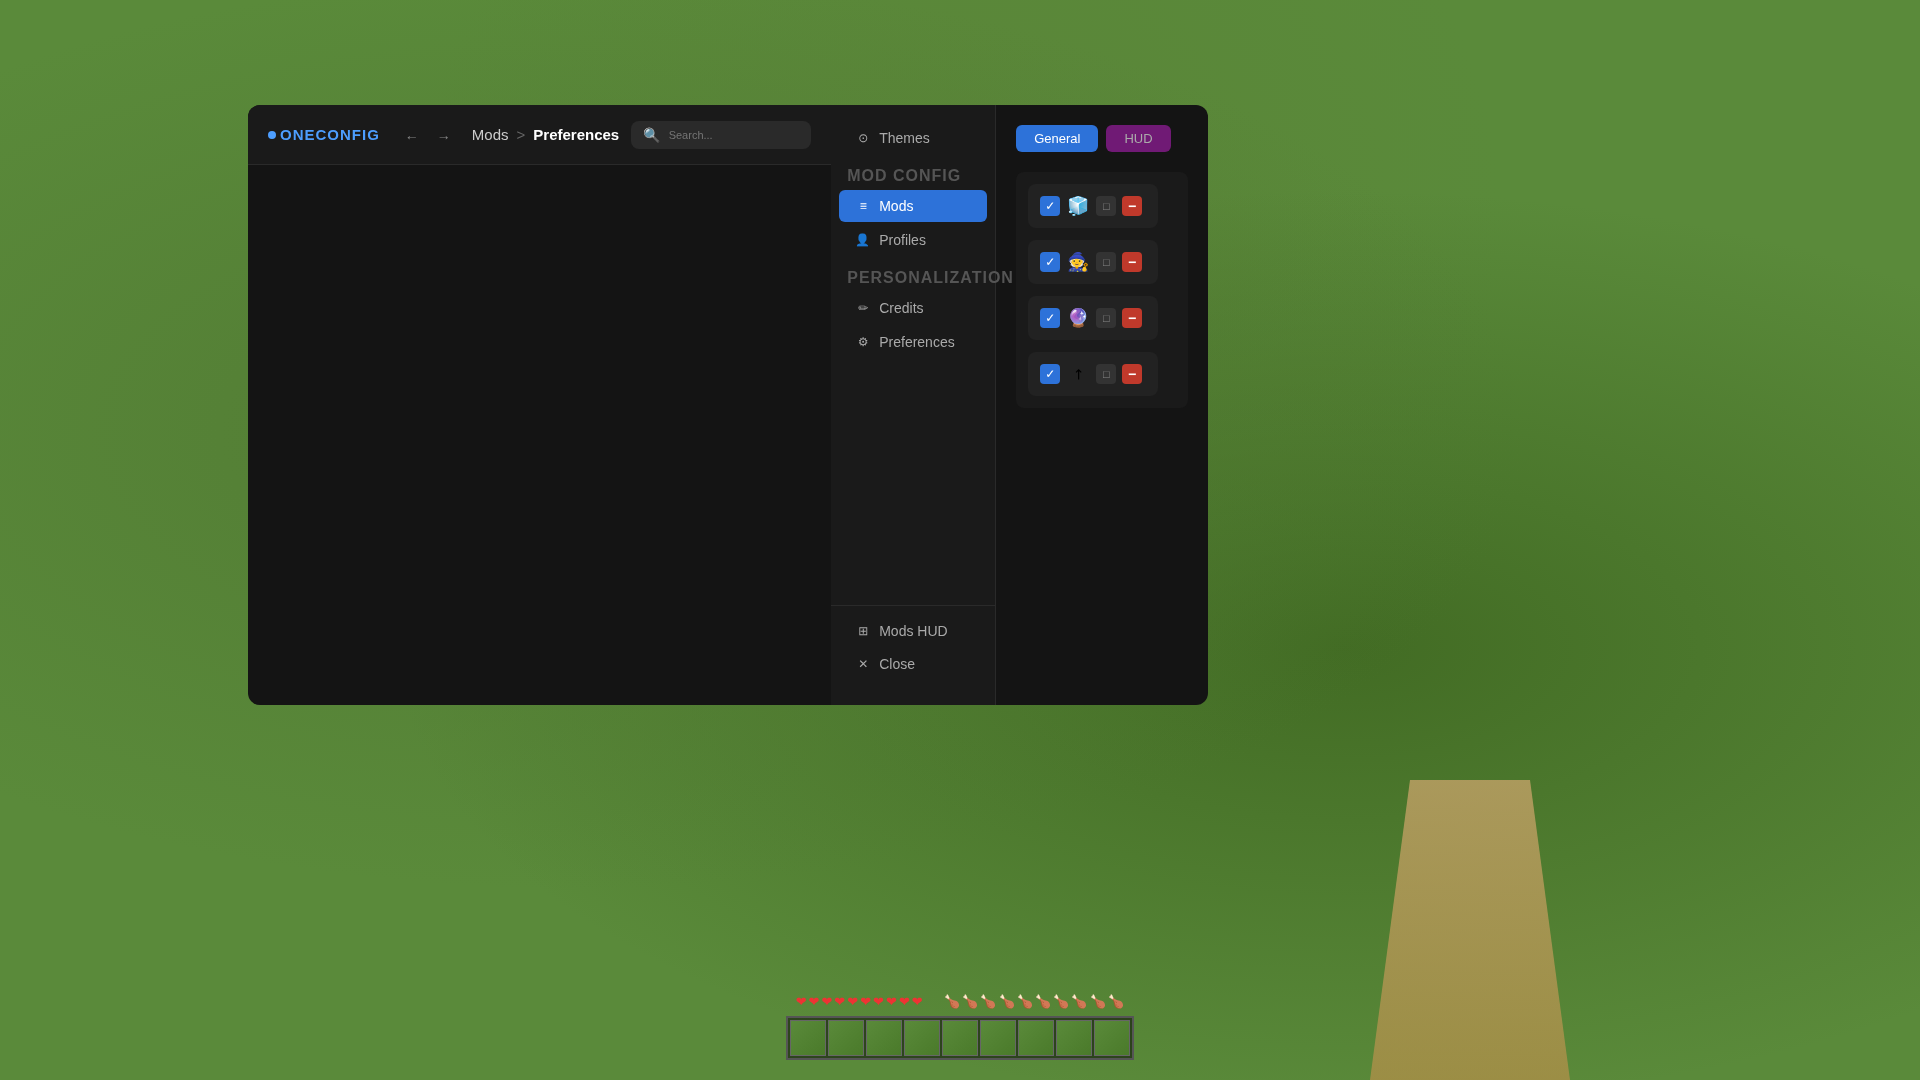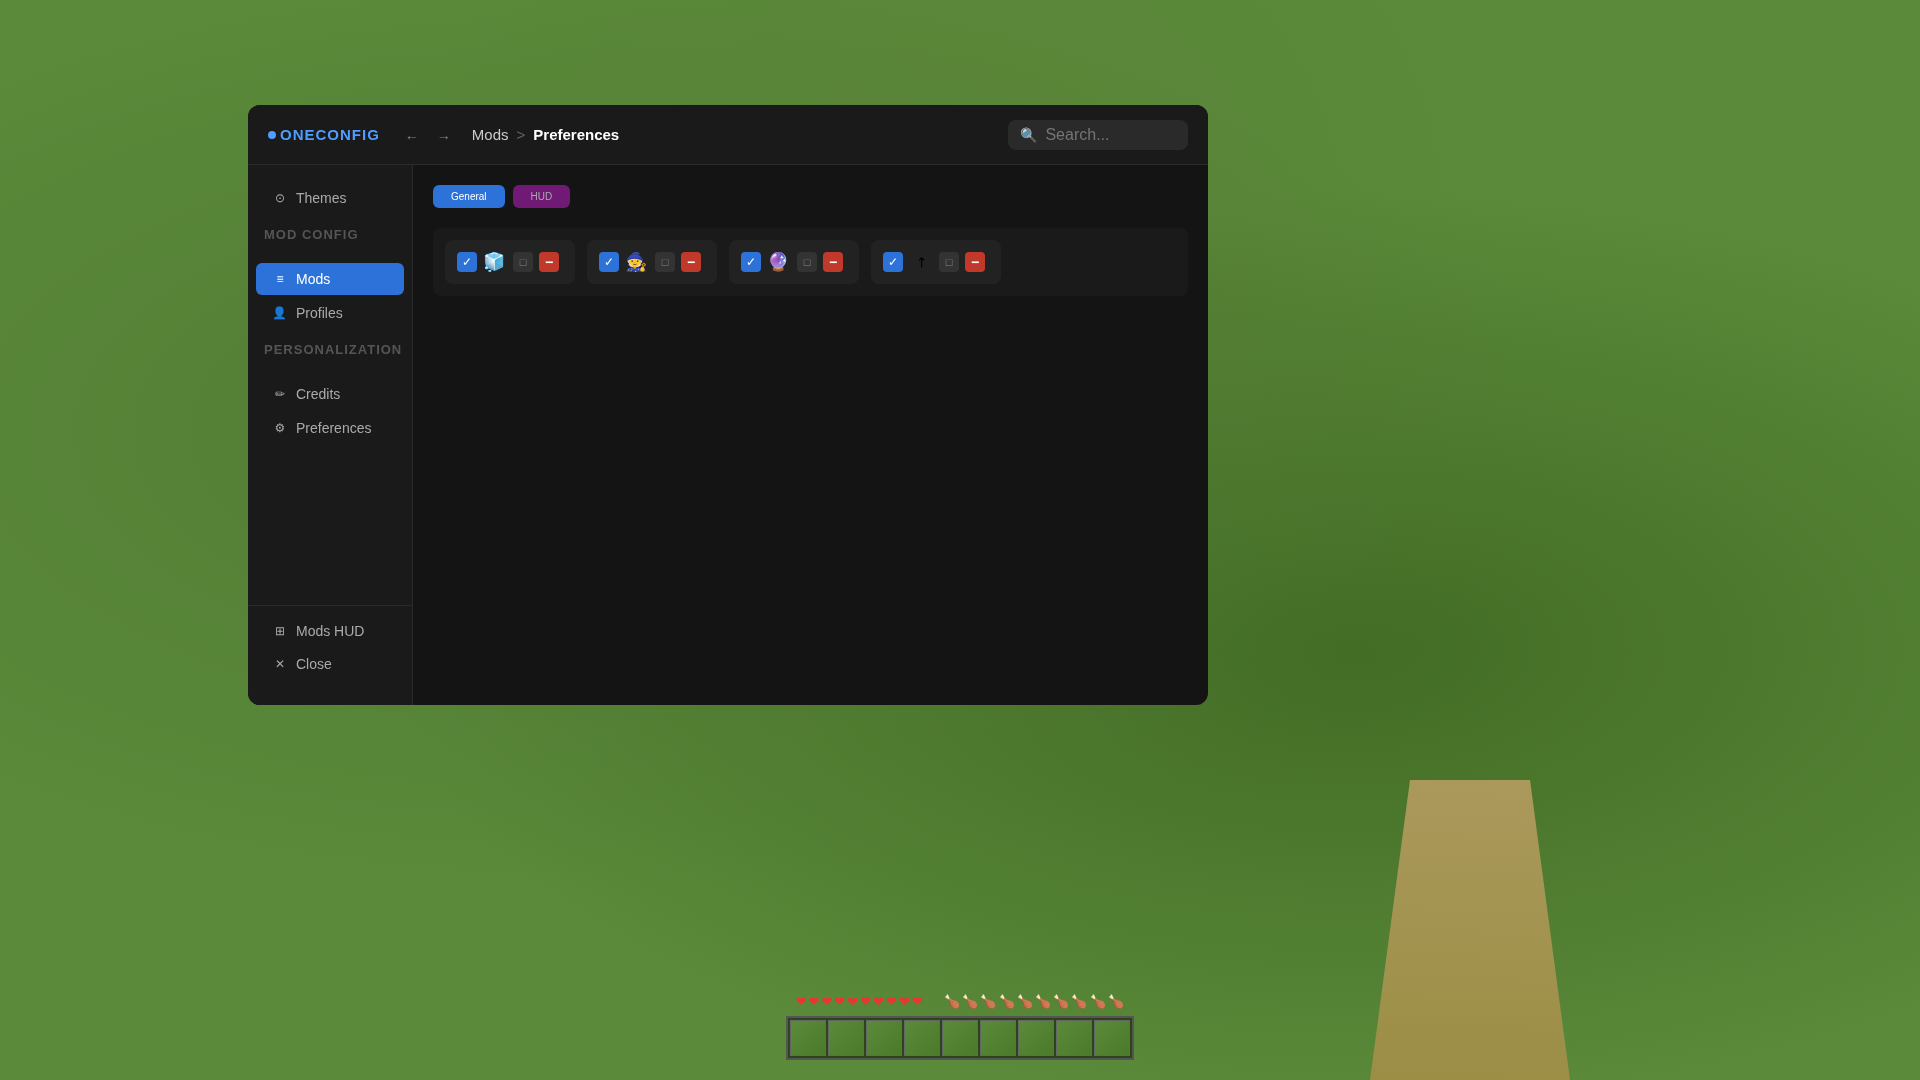--- a/index.html
+++ b/index.html
@@ -79,21 +79,21 @@
     .ui-window {
       position: absolute;
       top: 105px;
       left: 248px;
       width: 960px;
       height: 600px;
       background: #141414;
       border-radius: 12px;
       overflow: hidden;
       display: flex;
-      flex-direction: column;
+      flex-direction: row;
     }
 
     
     .header {
       display: flex;
       align-items: center;
       padding: 0 20px;
       height: 60px;
       background: #1a1a1a;
       border-bottom: 1px solid #2a2a2a;
@@ -168,21 +168,21 @@
     .search-icon-svg {
       color: #666;
       font-size: 14px;
     }
 
     .search-input {
       background: none;
       border: none;
       outline: none;
       color: #fde047;
-      font-size: 16px;
+      font-size: 11px;
       width: 100%;
     }
 
     
     .body {
       display: flex;
       flex: 1;
       overflow: hidden;
     }
 
@@ -208,25 +208,25 @@
       border-radius: 6px;
       margin: 1px 8px;
     }
 
     .sidebar-item.active {
       background: #2d72d9;
       color: #fff;
     }
 
     .sidebar-section-label {
-      font-size: 13px;
+      font-size: 16px;
       font-weight: 600;
       color: #555;
       letter-spacing: 1px;
-      padding: 12px 16px 20px;
+      padding: 12px 16px 4px;
       text-transform: uppercase;
     }
 
     .sidebar-icon {
       font-size: 12px;
       width: 16px;
       text-align: center;
     }
 
     .sidebar-bottom {
@@ -245,21 +245,21 @@
     
     .tabs {
       display: flex;
       gap: 8px;
       margin-bottom: 20px;
     }
 
     .tab {
       padding: 6px 18px;
       border-radius: 6px;
-      font-size: 10px;
+      font-size: 13px;
       font-weight: 500;
       cursor: pointer;
       border: none;
     }
 
     .tab.active {
       background: #2d72d9;
       color: #fff;
     }
 

